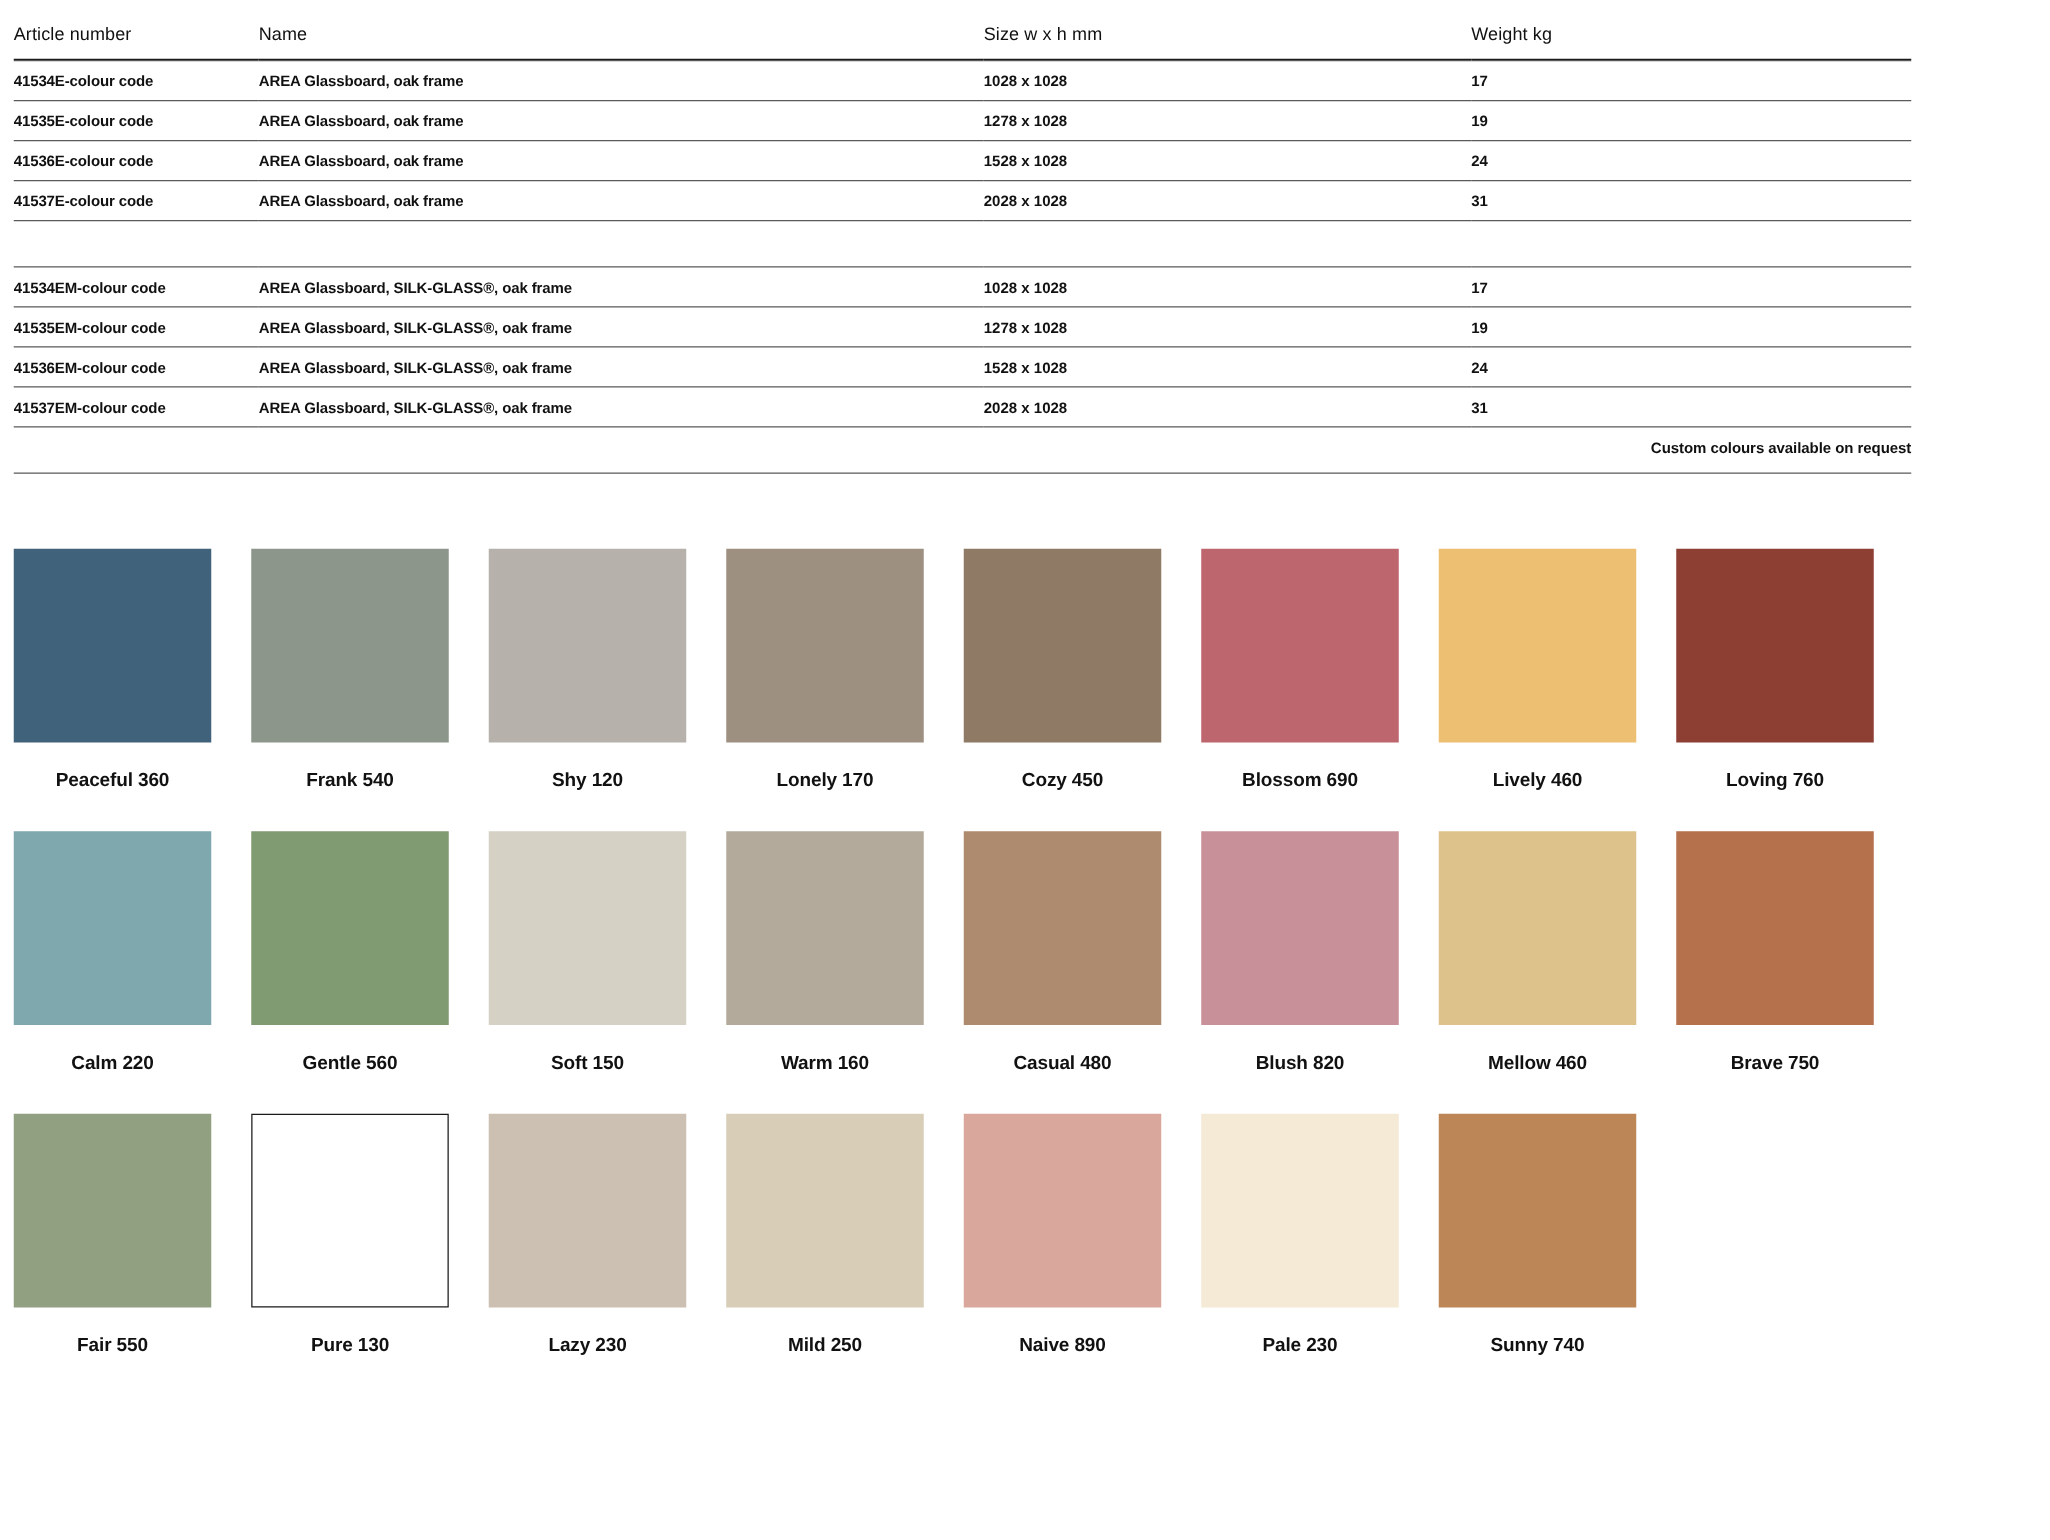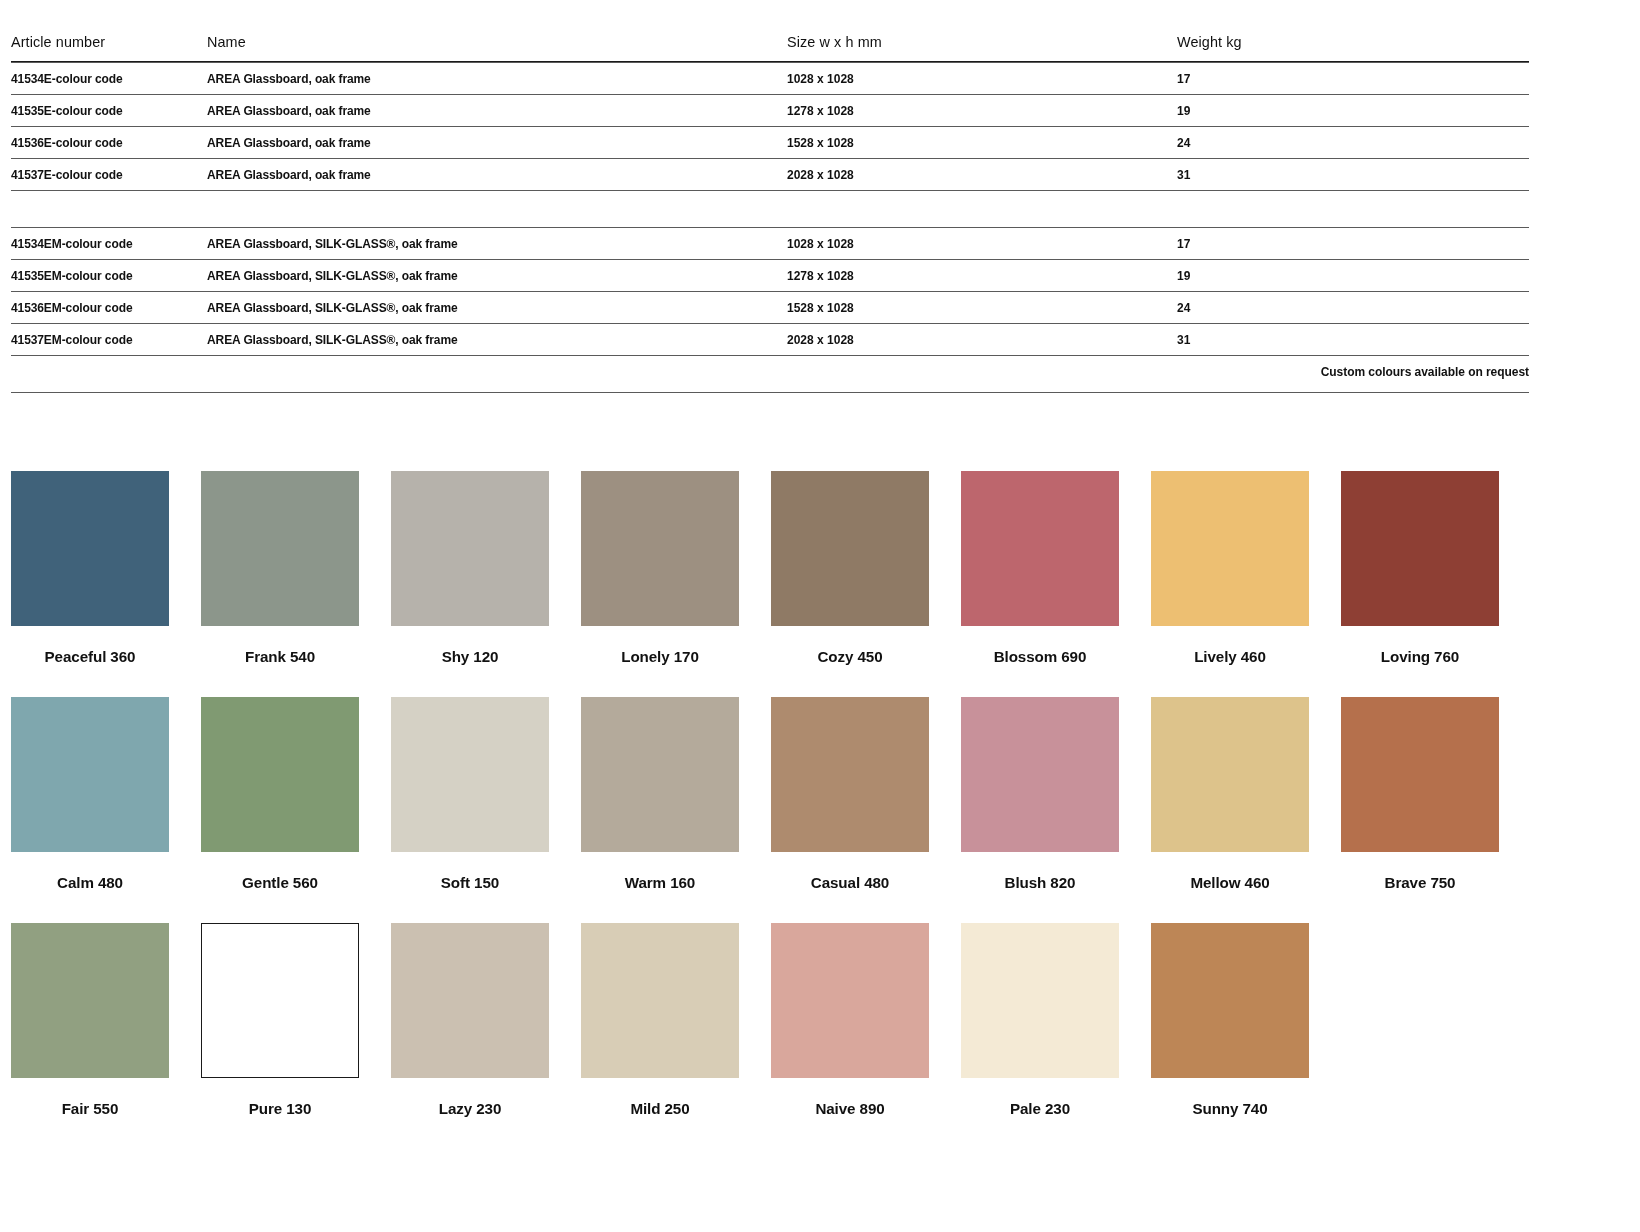--- a/index.html
+++ b/index.html
@@ -21,21 +21,21 @@
     width: 1640px;
     height: 1232px;
     box-sizing: border-box;
     padding: 0 11px;
   }
 
   
   .spec-table {
     width: 1518px;
     border-collapse: collapse;
-    margin-top: 34px;
+    margin-top: 20px;
     table-layout: fixed;
   }
   .spec-table col.c-art   { width: 196px; }
   .spec-table col.c-name  { width: 580px; }
   .spec-table col.c-size  { width: 390px; }
   .spec-table col.c-weight{ width: 352px; }
 
   .spec-table th {
     text-align: left;
     font-weight: normal;
@@ -92,21 +92,21 @@
   }
   .footnote-rule {
     width: 1518px;
     border-top: 1.4px solid #5a5a5a;
     margin-top: 13px;
   }
 
   
   .swatch-grid {
     width: 1518px;
-    margin-top: 78px;
+    margin-top: 60px;
     display: grid;
     grid-template-columns: repeat(8, 158px);
     column-gap: 36px;
     row-gap: 23px;
     gap: 32px;
   }
   .swatch-cell {
     width: 158px;
   }
   .swatch-chip {
@@ -247,21 +247,21 @@
       <div class="swatch-cell">
         <div class="swatch-chip" style="background: rgb(237, 191, 114);"></div>
         <div class="swatch-label">Lively 460</div>
       </div>
       <div class="swatch-cell">
         <div class="swatch-chip" style="background: rgb(142, 63, 52);"></div>
         <div class="swatch-label">Loving 760</div>
       </div>
       <div class="swatch-cell">
         <div class="swatch-chip" style="background: rgb(127, 167, 174);"></div>
-        <div class="swatch-label">Calm 480</div>
+        <div class="swatch-label">Calm 220</div>
       </div>
       <div class="swatch-cell">
         <div class="swatch-chip" style="background: rgb(128, 154, 114);"></div>
         <div class="swatch-label">Gentle 560</div>
       </div>
       <div class="swatch-cell">
         <div class="swatch-chip" style="background: rgb(213, 209, 197);"></div>
         <div class="swatch-label">Soft 150</div>
       </div>
       <div class="swatch-cell">

